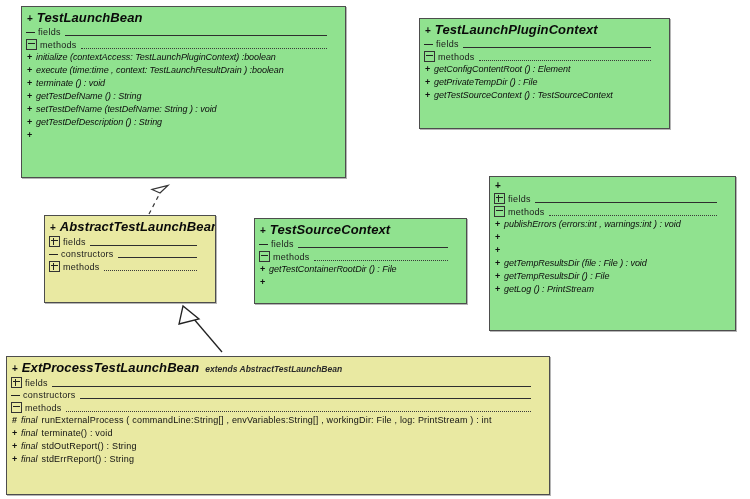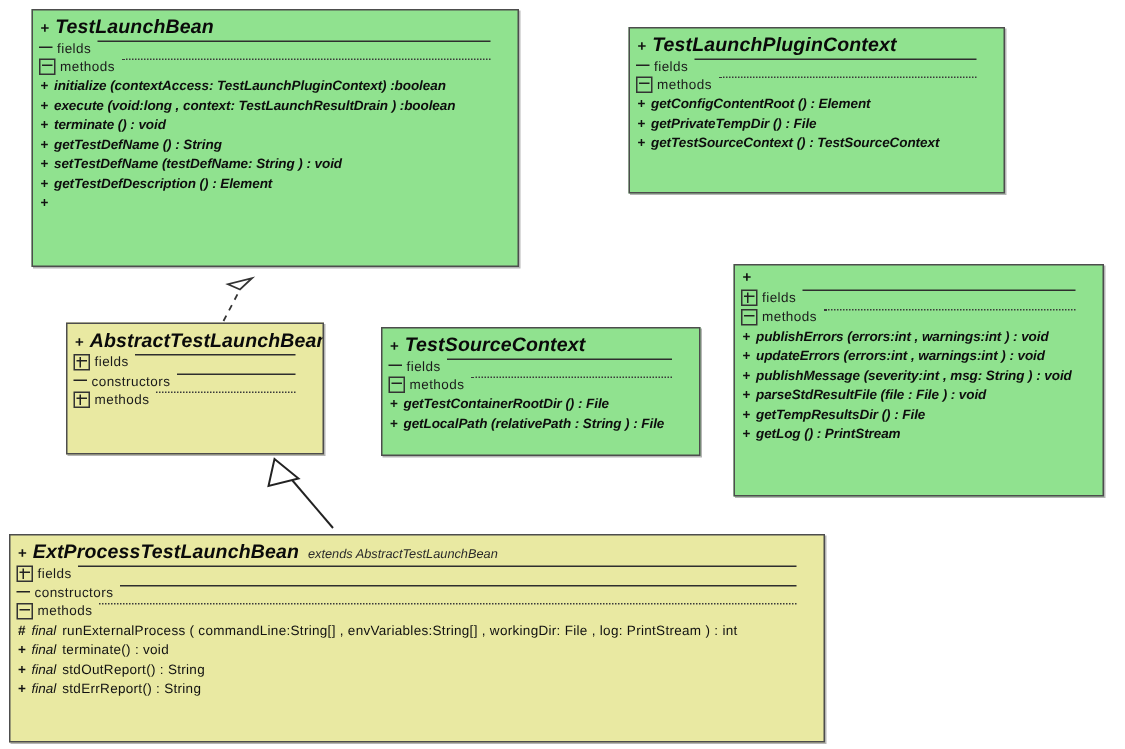--- a/index.html
+++ b/index.html
@@ -54,34 +54,34 @@
     font-weight: bold;
     font-style: italic;
     color: #0a0a0a;
     letter-spacing: 0.1px;
   }
   .stereo {
     font-size: 8.5px;
     font-style: italic;
     color: #2a2a2a;
     margin-left: 6px;
-    font-weight: normal;
+    font-weight: bold;
   }
   .impl-line {
     font-size: 9px;
     font-style: italic;
     font-weight: bold;
     color: #1a1a1a;
     padding: 0 5px 2px 26px;
     white-space: nowrap;
   }
 
   .compartment {
     display: flex;
-    align-items: flex-start;
+    align-items: flex-end;
     padding: 1px 18px 1px 4px;
     white-space: nowrap;
   }
   .toggle {
     width: 9px;
     height: 9px;
     flex: 0 0 auto;
     position: relative;
     margin-right: 3px;
   }
@@ -150,21 +150,21 @@
   .member .m-mod {
     font-size: 9px;
     color: #111;
     margin-right: 4px;
     flex: 0 0 auto;
     font-style: italic;
   }
   .member .m-sig {
     font-size: 9px;
     font-style: italic;
-    font-weight: bold;
+    font-weight: normal;
     color: #0d0d0d;
     letter-spacing: -0.05px;
   }
   .member .m-sig.plain {
     font-style: normal;
     font-weight: normal;
     color: #111;
     letter-spacing: 0.2px;
   }
   .members-block { padding-bottom: 3px; }
@@ -202,37 +202,37 @@
         <span class="comp-label">methods</span>
         <span class="comp-rule dotted"></span>
       </div>
       <div class="members-block">
         <div class="member">
           <span class="m-vis">+</span>
           <span class="m-sig">initialize (contextAccess: TestLaunchPluginContext) :boolean</span>
         </div>
         <div class="member">
           <span class="m-vis">+</span>
-          <span class="m-sig">execute (void:long ,  context: TestLaunchResultDrain ) :boolean</span>
+          <span class="m-sig">execute (time:time ,  context: TestLaunchResultDrain ) :boolean</span>
         </div>
         <div class="member">
           <span class="m-vis">+</span>
           <span class="m-sig">terminate () : void</span>
         </div>
         <div class="member">
           <span class="m-vis">+</span>
           <span class="m-sig">getTestDefName () : String</span>
         </div>
         <div class="member">
           <span class="m-vis">+</span>
           <span class="m-sig">setTestDefName (testDefName: String ) : void</span>
         </div>
         <div class="member">
           <span class="m-vis">+</span>
-          <span class="m-sig">getTestDefDescription () : Element</span>
+          <span class="m-sig">getTestDefDescription () : String</span>
         </div>
         <div class="member">
           <span class="m-vis">+</span>
         </div>
       </div>
     </div>
     <div class="uml-class green" style="left: 419px; top: 18px; width: 251px; height: 111px;">
       <div class="class-header">
         <span class="vis">+</span>
         <span class="class-name">TestLaunchPluginContext</span>
@@ -276,29 +276,27 @@
         <span class="comp-label">methods</span>
         <span class="comp-rule dotted"></span>
       </div>
       <div class="members-block">
         <div class="member">
           <span class="m-vis">+</span>
           <span class="m-sig">publishErrors (errors:int ,  warnings:int ) : void</span>
         </div>
         <div class="member">
           <span class="m-vis">+</span>
-          <span class="m-sig">updateErrors (errors:int ,  warnings:int ) : void</span>
-        </div>
-        <div class="member">
-          <span class="m-vis">+</span>
-          <span class="m-sig">publishMessage (severity:int ,  msg: String ) : void</span>
-        </div>
-        <div class="member">
-          <span class="m-vis">+</span>
-          <span class="m-sig">parseStdResultFile (file : File ) : void</span>
+        </div>
+        <div class="member">
+          <span class="m-vis">+</span>
+        </div>
+        <div class="member">
+          <span class="m-vis">+</span>
+          <span class="m-sig">getTempResultsDir (file : File ) : void</span>
         </div>
         <div class="member">
           <span class="m-vis">+</span>
           <span class="m-sig">getTempResultsDir () : File</span>
         </div>
         <div class="member">
           <span class="m-vis">+</span>
           <span class="m-sig">getLog () : PrintStream</span>
         </div>
       </div>
@@ -339,21 +337,20 @@
         <span class="comp-label">methods</span>
         <span class="comp-rule dotted"></span>
       </div>
       <div class="members-block">
         <div class="member">
           <span class="m-vis">+</span>
           <span class="m-sig">getTestContainerRootDir () : File</span>
         </div>
         <div class="member">
           <span class="m-vis">+</span>
-          <span class="m-sig">getLocalPath (relativePath : String ) : File</span>
         </div>
       </div>
     </div>
     <div class="uml-class yellow" style="left: 6px; top: 356px; width: 544px; height: 139px;">
       <div class="class-header">
         <span class="vis">+</span>
         <span class="class-name">ExtProcessTestLaunchBean</span>
         <span class="stereo">extends AbstractTestLaunchBean</span>
       </div>
       <div class="compartment">

